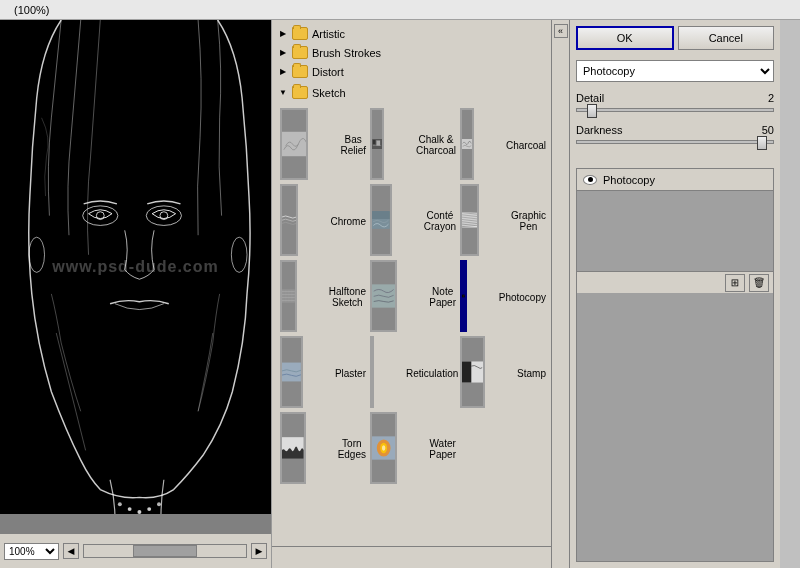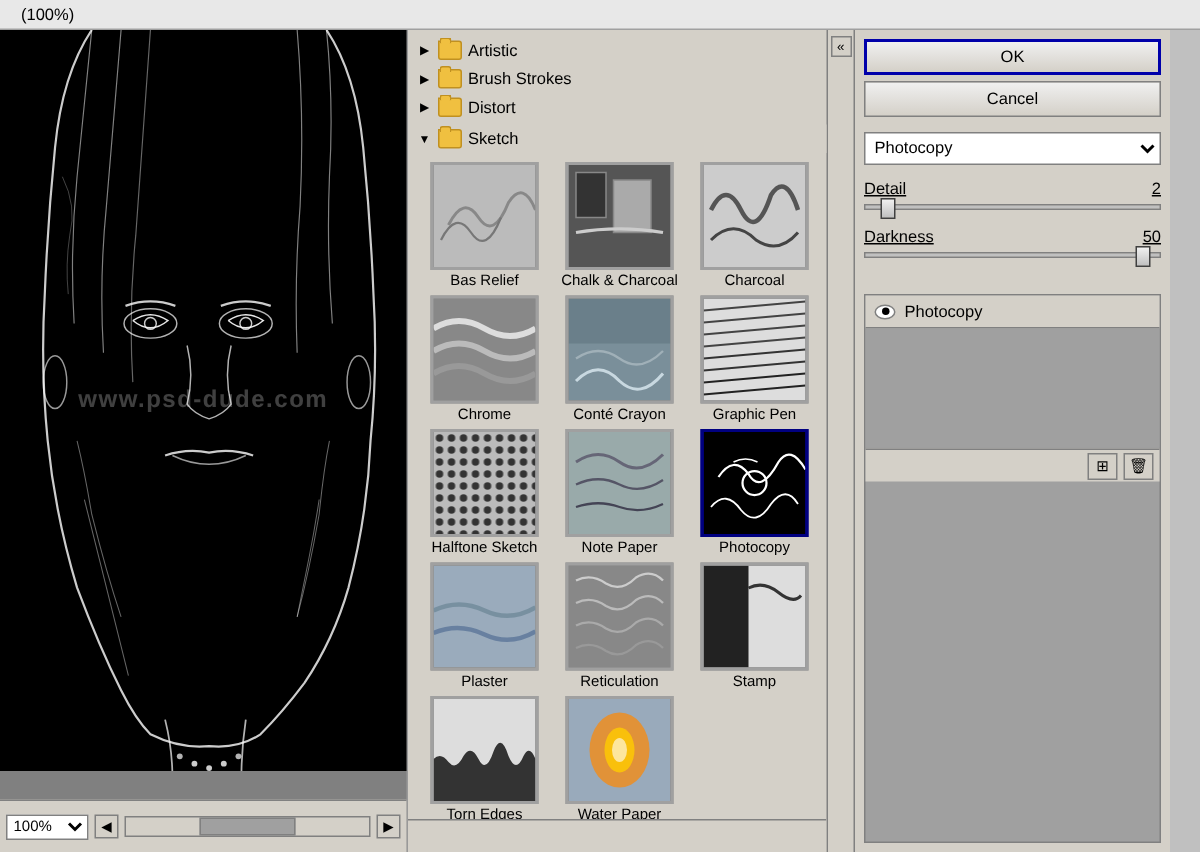--- a/index.html
+++ b/index.html
@@ -162,23 +162,24 @@
 
     .sketch-thumbnails {
       display: grid;
       grid-template-columns: repeat(3, 86px);
       gap: 4px;
       padding: 6px 8px;
     }
 
     .thumb-item {
       display: flex;
-      flex-direction: column;
-      align-items: center;
-      cursor: pointer;
+      flex-direction: row;
+      align-items: center;
+      cursor: pointer;
+      gap: 32px;
     }
 
     .thumb-img {
       width: 72px;
       height: 72px;
       border: 2px solid #a0a0a0;
       background: #888;
       overflow: hidden;
       display: flex;
       align-items: center;
@@ -231,21 +232,21 @@
       width: 210px;
       background: #d4d0c8;
       display: flex;
       flex-direction: column;
       padding: 6px;
       gap: 6px;
     }
 
     .settings-top {
       display: flex;
-      flex-direction: column;
+      flex-direction: row;
       gap: 4px;
       border-radius: 16px;
     }
 
     .btn-ok {
       width: 100%;
       height: 24px;
       background: linear-gradient(to bottom, #f0f0f0, #d4d0c8);
       border: 2px solid #0000aa;
       font-size: 11px;
@@ -280,21 +281,20 @@
       display: flex;
       flex-direction: column;
       gap: 2px;
       margin-top: 4px;
     }
 
     .param-header {
       display: flex;
       align-items: center;
       justify-content: space-between;
-      text-decoration: underline;
     }
 
     .param-label {
       font-size: 11px;
       color: #000;
     }
 
     .param-value {
       font-size: 11px;
       color: #000;

